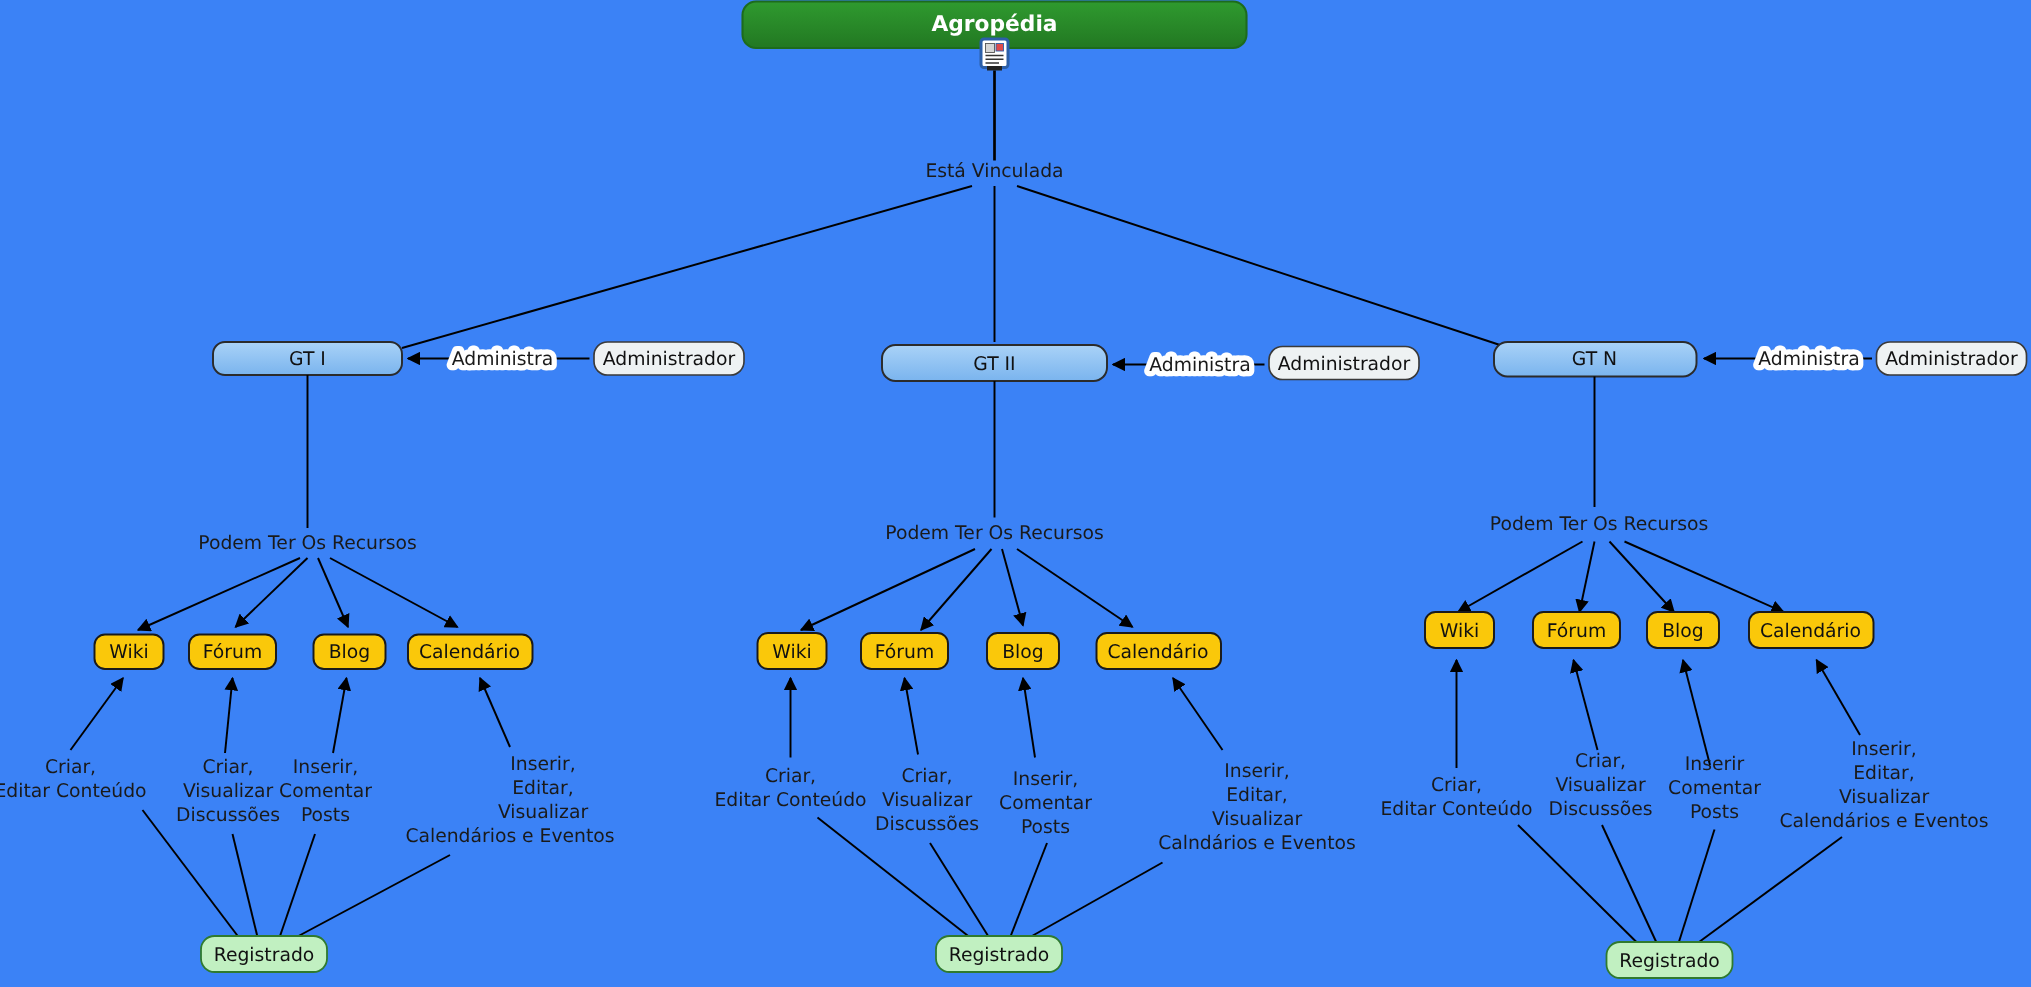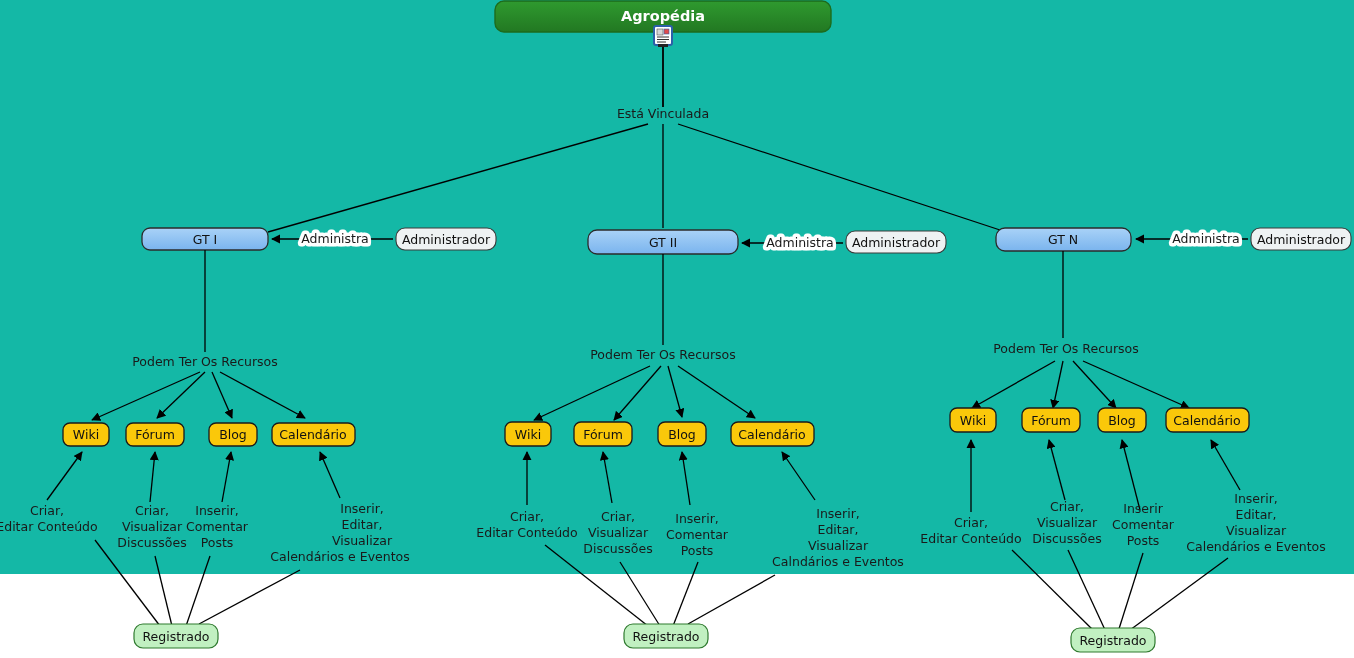--- a/index.html
+++ b/index.html
@@ -1,20 +1,20 @@
 <!DOCTYPE html>
 <html><head>
 <meta charset="utf-8">
 <style>
   html,body{margin:0;padding:0;background:#ffffff;}
   body{
     font-family:"DejaVu Sans","Liberation Sans",sans-serif;
     width:1354px;height:658px;overflow:hidden;
   }
-  #map{position:relative;width:1354px;height:574px;background:#14b8a6;text-decoration:underline;}
+  #map{position:relative;width:1354px;height:658px;background:#3b82f6;text-decoration:underline;}
   svg{display:block;}
   .edge{stroke:#000;stroke-width:1.3;fill:none;}
   .edge-thick{stroke:#000;stroke-width:1.8;fill:none;}
   .nodetext{font-family:"DejaVu Sans","Liberation Sans",sans-serif;dominant-baseline:middle;}
   .linklabel{font-family:"DejaVu Sans","Liberation Sans",sans-serif;font-size:12.5px;fill:#1a1a1a;text-anchor:middle;}
   .roottext{font-size:14.5px;font-weight:bold;fill:#ffffff;text-anchor:middle;}
   .gttext{font-size:12.5px;fill:#111;text-anchor:middle;}
   .restext{font-size:12.5px;fill:#111;text-anchor:middle;}
   .admtext{font-size:12.5px;fill:#111;text-anchor:middle;}
   .regtext{font-size:12.5px;fill:#111;text-anchor:middle;}

